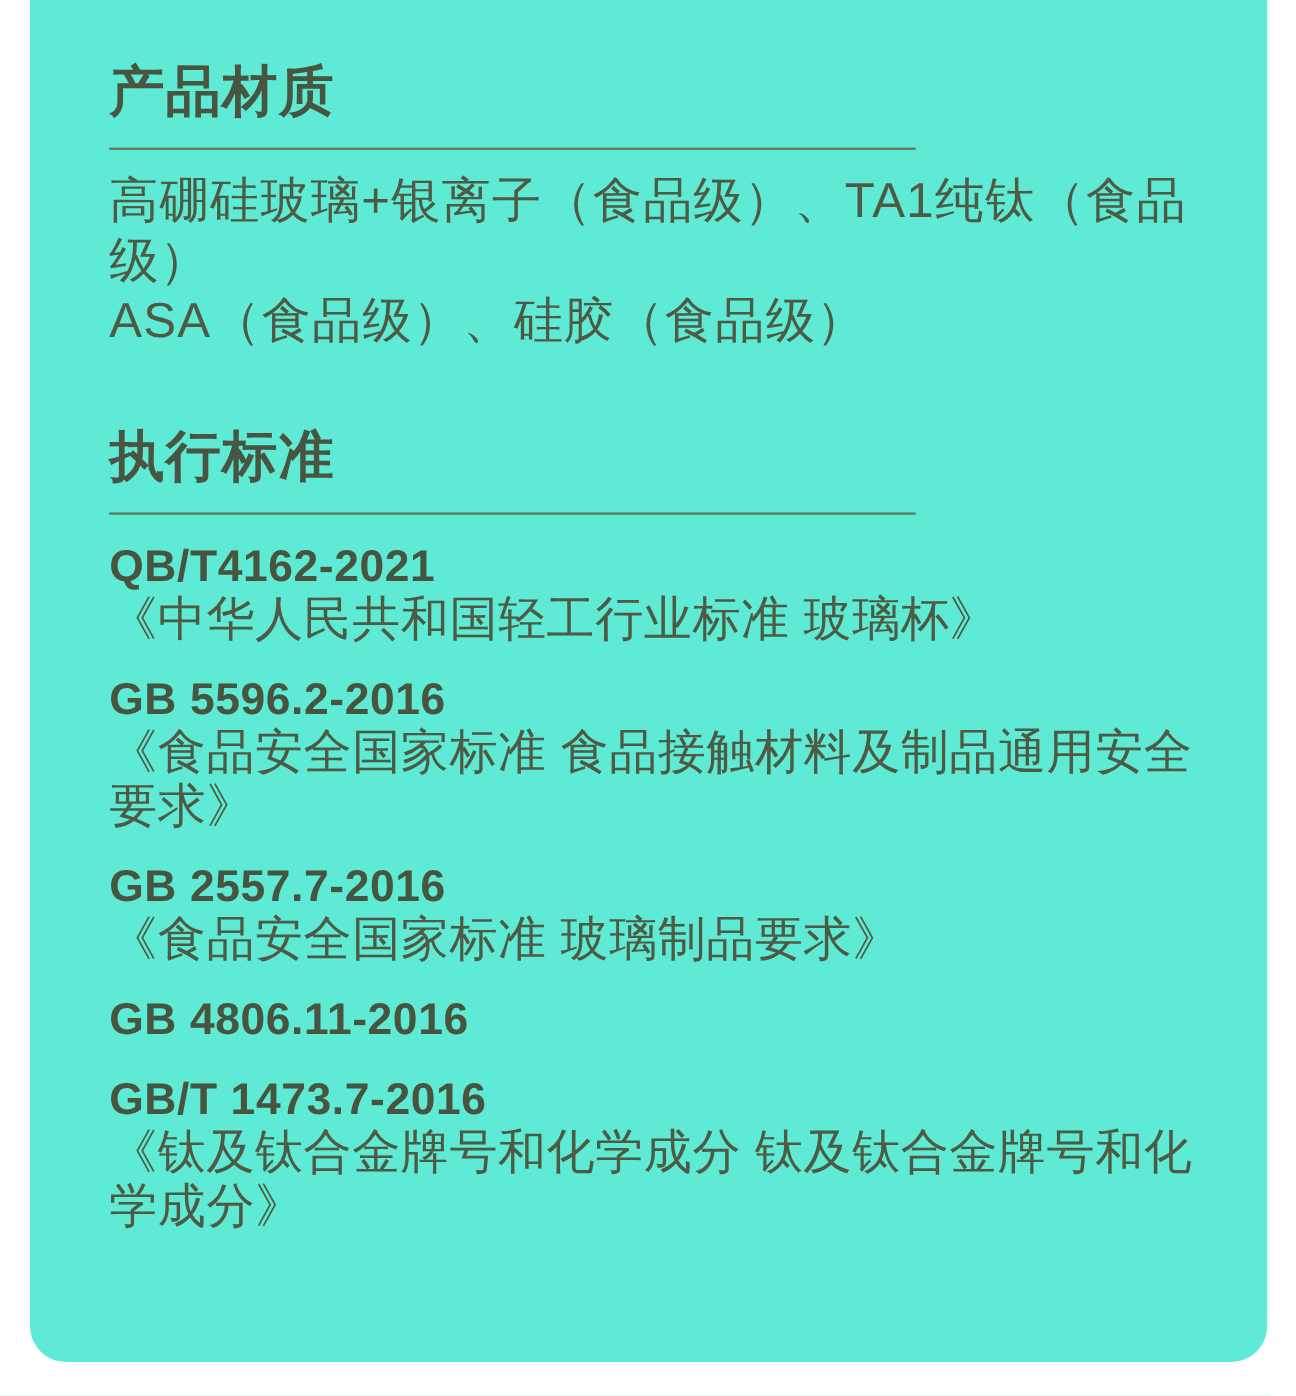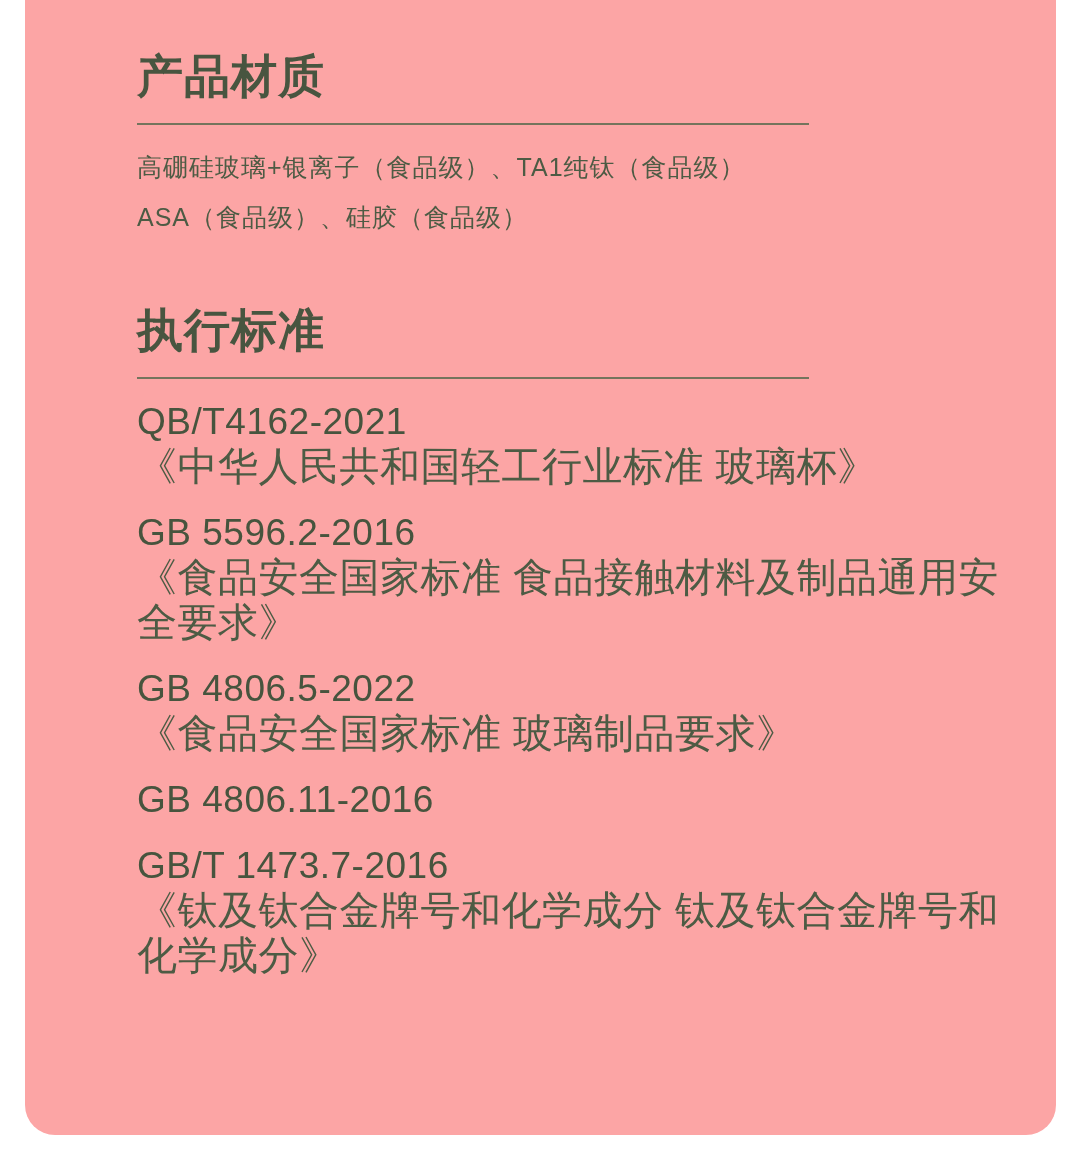--- a/index.html
+++ b/index.html
@@ -13,58 +13,58 @@
     height: 1163px;
     position: relative;
     overflow: hidden;
   }
   .panel {
     position: absolute;
     left: 25px;
     top: 0;
     width: 1031px;
     height: 1135px;
-    background: #fca5a5;
+    background: #5eead4;
     border-radius: 0 0 30px 30px;
     box-sizing: border-box;
-    padding: 52px 50px 0 112px;
+    padding: 52px 50px 0 66px;
   }
   .sec-title {
     font-size: 46px;
     font-weight: 700;
     line-height: 48px;
     color: #485540;
     letter-spacing: 1px;
   }
   .divider {
     width: 672px;
     height: 2px;
     background: #5c6b50;
     margin-top: 23px;
     opacity: 0.85;
   }
   .materials-text {
     margin-top: 17px;
-    font-size: 25px;
+    font-size: 41px;
     line-height: 50px;
     color: #4d5b44;
     letter-spacing: 1px;
   }
   .section-standards {
     margin-top: 64px;
   }
   .standards-list {
     margin-top: 20px;
   }
   .entry {
     margin-bottom: 21px;
   }
   .entry-code {
     font-size: 37px;
-    font-weight: 400;
+    font-weight: 700;
     line-height: 45px;
     color: #47543e;
     letter-spacing: 0.5px;
   }
   .entry-name {
     font-size: 40px;
     line-height: 45px;
     color: #4d5b44;
     letter-spacing: 0.5px;
   }
@@ -93,21 +93,21 @@
         <div class="entry-code">QB/T4162-2021</div>
         <div class="entry-name">《中华人民共和国轻工行业标准 玻璃杯》</div>
       </div>
 
       <div class="entry">
         <div class="entry-code">GB 5596.2-2016</div>
         <div class="entry-name">《食品安全国家标准 食品接触材料及制品通用安全要求》</div>
       </div>
 
       <div class="entry">
-        <div class="entry-code">GB 4806.5-2022</div>
+        <div class="entry-code">GB 2557.7-2016</div>
         <div class="entry-name">《食品安全国家标准 玻璃制品要求》</div>
       </div>
 
 
       <div class="entry">
         <div class="entry-code">GB 4806.11-2016</div>
       </div>
 
       <div class="entry">
         <div class="entry-code">GB/T 1473.7-2016</div>

